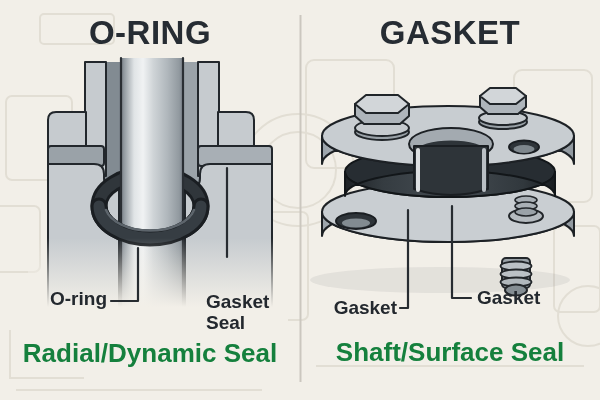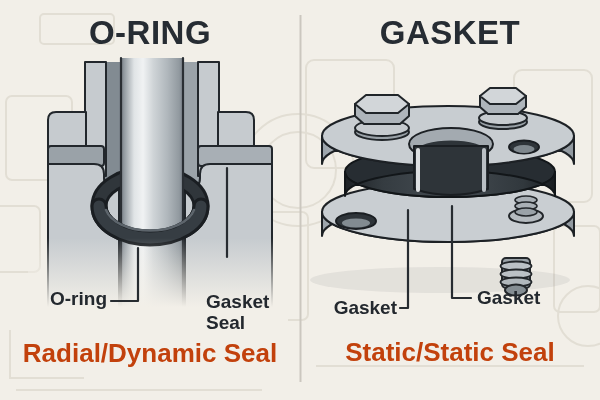--- a/index.html
+++ b/index.html
@@ -2,21 +2,21 @@
 <html><head>
 <meta charset="utf-8">
 <style>
   html,body{margin:0;padding:0;background:#f2efe8;}
   #stage{position:relative;width:600px;height:400px;overflow:hidden;background:#f2efe8;
          font-family:"Liberation Sans","DejaVu Sans",sans-serif;}
   #stage svg{position:absolute;left:0;top:0;}
   .txt{position:absolute;color:#262c33;line-height:1.1;}
   .title{font-size:33px;font-weight:bold;letter-spacing:.5px;text-align:center;width:300px;}
   .lbl{font-size:19px;font-weight:bold;color:#23282e;}
-  .caption{font-size:26px;font-weight:bold;text-align:center;width:300px;color:#c2410c;}
+  .caption{font-size:26px;font-weight:bold;text-align:center;width:300px;color:#15803d;}
   .right-align{text-align:right;}
 </style>
 </head>
 <body>
 
 <div id="stage">
 
 <svg width="600" height="400" viewBox="0 0 600 400">
   <defs>
     <linearGradient id="gShaft" x1="120" y1="0" x2="184" y2="0" gradientUnits="userSpaceOnUse">
@@ -185,15 +185,15 @@
   <div>Gasket</div>
   <div>Seal</div>
 </div>
 
 <div class="txt caption" style="left:0;top:339px;">Radial/Dynamic Seal</div>
 
 <div class="txt lbl right-align" style="left:317px;top:298px;width:80px;">Gasket</div>
 
 <div class="txt lbl" style="left:477px;top:288px;">Gasket</div>
 
-<div class="txt caption" style="left:300px;top:338px;">Static/Static Seal</div>
+<div class="txt caption" style="left:300px;top:338px;">Shaft/Surface Seal</div>
 
 </div>
 
 </body></html>

